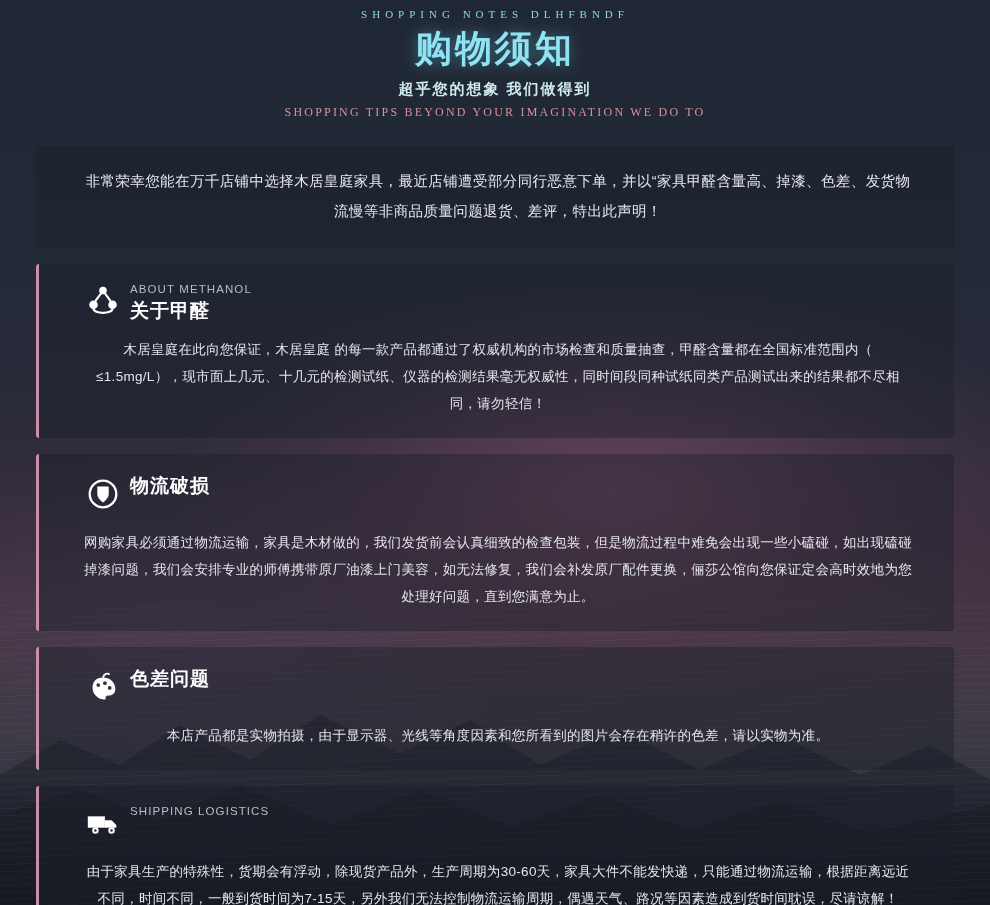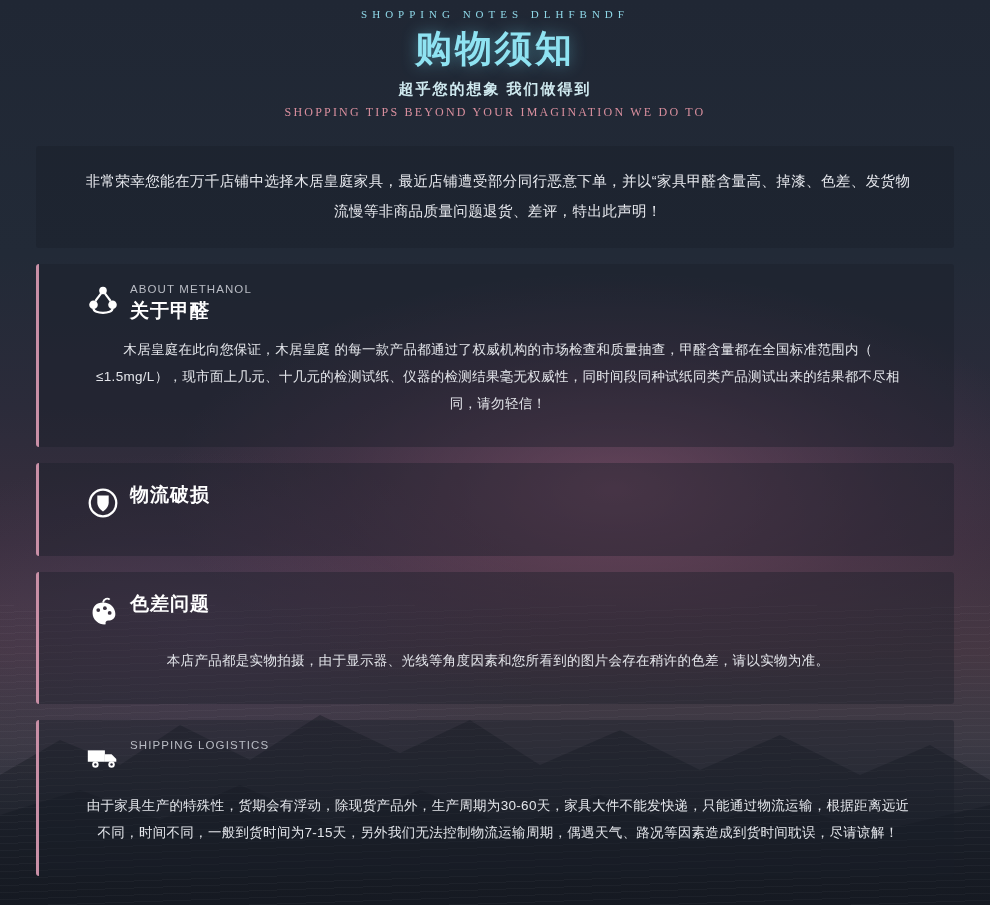--- a/index.html
+++ b/index.html
@@ -85,21 +85,21 @@
   .panels {
     position: relative;
     z-index: 3;
     margin: 26px 36px 0 36px;
   }
   .panel {
     position: relative;
     background: rgba(26, 30, 40, 0.40);
     border-radius: 3px;
     margin-bottom: 16px;
-    padding: 16px 42px 30px 48px;
+    padding: 16px 42px 21px 48px;
     box-sizing: border-box;
   }
   .panel.accent::before {
     content: "";
     position: absolute;
     left: 0; top: 0; bottom: 0;
     width: 3px;
     background: #c98fa6;
     border-radius: 3px 0 0 3px;
   }
@@ -194,20 +194,21 @@
     <div class="panel accent">
       <div class="sec-head">
         <span class="sec-icon">
           <svg viewBox="0 0 40 40" width="38" height="38">
             <circle cx="20" cy="20" r="14" stroke="#ffffff" stroke-width="2.4" fill="none"></circle>
             <path d="M14,12 L26,12 L26,20 C26,25 20,29 20,29 C20,29 14,25 14,20 Z" fill="#ffffff"></path>
           </svg>
         </span>
         <div class="sec-cn">物流破损</div>
       </div>
+      <div class="sec-body">网购家具必须通过物流运输，家具是木材做的，我们发货前会认真细致的检查包装，但是物流过程中难免会出现一些小磕碰，如出现磕碰掉漆问题，我们会安排专业的师傅携带原厂油漆上门美容，如无法修复，我们会补发原厂配件更换，俪莎公馆向您保证定会高时效地为您处理好问题，直到您满意为止。</div>
     </div>
 
     <div class="panel accent">
       <div class="sec-head">
         <span class="sec-icon">
           <svg viewBox="0 0 40 40" width="38" height="38">
             <path d="M20,10 C28,10 33,16 33,22 C33,27 29,29 26,29 C23,29 22,31 23,33 C17,34 9,29 9,21 C9,14 13,10 20,10 Z" fill="#ffffff"></path>
             <circle cx="15" cy="18" r="2" fill="#3a3340"></circle>
             <circle cx="22" cy="16" r="2" fill="#3a3340"></circle>
             <circle cx="27" cy="21" r="2" fill="#3a3340"></circle>

